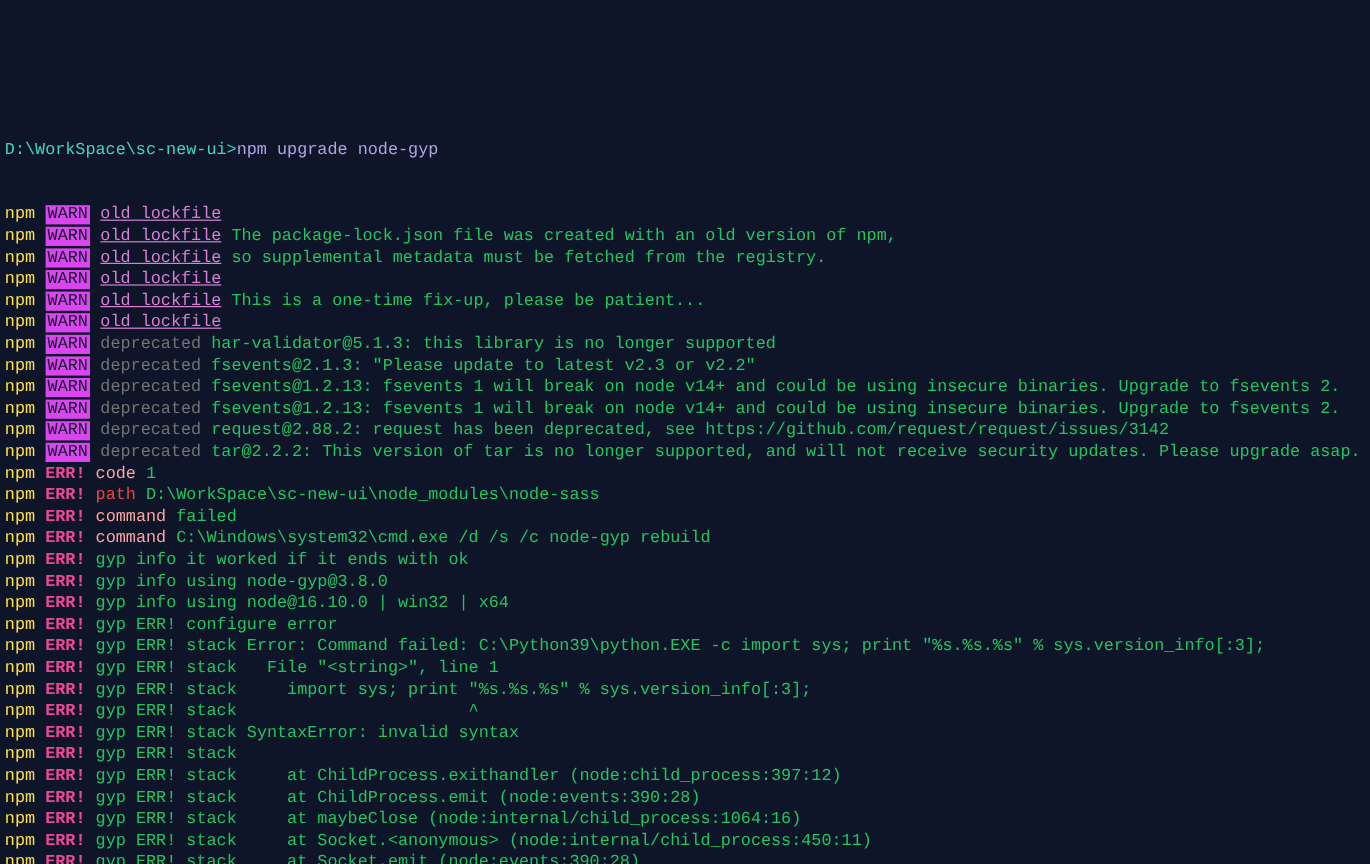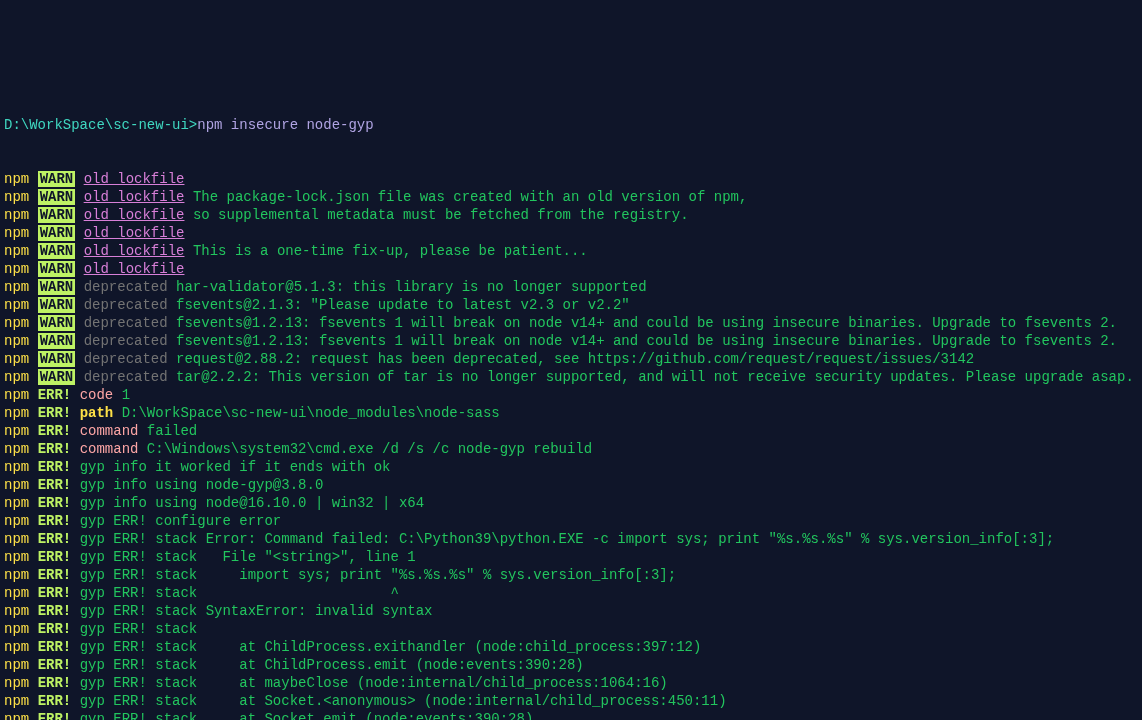--- a/index.html
+++ b/index.html
@@ -1,32 +1,32 @@
 <!DOCTYPE html>
 <html><head>
 <meta charset="utf-8">
 <style>
   html,body{margin:0;padding:0;background:#0f1529;width:1142px;height:720px;overflow:hidden;}
   body{font-family:Consolas,"Courier New",monospace;font-size:14px;line-height:18px;padding:8px 4px;color:#ccc;white-space:pre;}
   .line{display:block;}
   .prompt{color:#3fd7c0;}
   .cmd{color:#b0a4e3;}
   .npm{color:#fde047;}
-  .warn{color:#0f1529;background:#bef264;font-weight:bold;padding:0 2px;}
-  .err{color:#bef264;font-weight:bold;}
+  .warn{color:#0f1529;background:#d946ef;font-weight:normal;padding:0 2px;}
+  .err{color:#ec4899;font-weight:bold;}
   .key-o{color:#d87fd8;text-decoration:underline;}
   .key-d{color:#737373;}
   .key-c{color:#fca5a5;}
-  .key-p{color:#fde047;font-weight:bold;}
+  .key-p{color:#ef4444;}
   .msg{color:#22c55e;}
 </style>
 </head>
 <body>
 
 
 
 <div>
-  <span class="line"><span class="prompt">D:\WorkSpace\sc-new-ui&gt;</span><span class="cmd">npm insecure node-gyp</span></span>
+  <span class="line"><span class="prompt">D:\WorkSpace\sc-new-ui&gt;</span><span class="cmd">npm upgrade node-gyp</span></span>
   <div id="lines"><span class="line"><span class="npm">npm</span> <span class="warn">WARN</span> <span class="key-o">old lockfile</span> <span class="msg"></span></span><span class="line"><span class="npm">npm</span> <span class="warn">WARN</span> <span class="key-o">old lockfile</span> <span class="msg">The package-lock.json file was created with an old version of npm,</span></span><span class="line"><span class="npm">npm</span> <span class="warn">WARN</span> <span class="key-o">old lockfile</span> <span class="msg">so supplemental metadata must be fetched from the registry.</span></span><span class="line"><span class="npm">npm</span> <span class="warn">WARN</span> <span class="key-o">old lockfile</span> <span class="msg"></span></span><span class="line"><span class="npm">npm</span> <span class="warn">WARN</span> <span class="key-o">old lockfile</span> <span class="msg">This is a one-time fix-up, please be patient...</span></span><span class="line"><span class="npm">npm</span> <span class="warn">WARN</span> <span class="key-o">old lockfile</span> <span class="msg"></span></span><span class="line"><span class="npm">npm</span> <span class="warn">WARN</span> <span class="key-d">deprecated</span> <span class="msg">har-validator@5.1.3: this library is no longer supported</span></span><span class="line"><span class="npm">npm</span> <span class="warn">WARN</span> <span class="key-d">deprecated</span> <span class="msg">fsevents@2.1.3: "Please update to latest v2.3 or v2.2"</span></span><span class="line"><span class="npm">npm</span> <span class="warn">WARN</span> <span class="key-d">deprecated</span> <span class="msg">fsevents@1.2.13: fsevents 1 will break on node v14+ and could be using insecure binaries. Upgrade to fsevents 2.</span></span><span class="line"><span class="npm">npm</span> <span class="warn">WARN</span> <span class="key-d">deprecated</span> <span class="msg">fsevents@1.2.13: fsevents 1 will break on node v14+ and could be using insecure binaries. Upgrade to fsevents 2.</span></span><span class="line"><span class="npm">npm</span> <span class="warn">WARN</span> <span class="key-d">deprecated</span> <span class="msg">request@2.88.2: request has been deprecated, see https://github.com/request/request/issues/3142</span></span><span class="line"><span class="npm">npm</span> <span class="warn">WARN</span> <span class="key-d">deprecated</span> <span class="msg">tar@2.2.2: This version of tar is no longer supported, and will not receive security updates. Please upgrade asap.</span></span><span class="line"><span class="npm">npm</span> <span class="err">ERR!</span> <span class="key-c">code</span> <span class="msg">1</span></span><span class="line"><span class="npm">npm</span> <span class="err">ERR!</span> <span class="key-p">path</span> <span class="msg">D:\WorkSpace\sc-new-ui\node_modules\node-sass</span></span><span class="line"><span class="npm">npm</span> <span class="err">ERR!</span> <span class="key-c">command</span> <span class="msg">failed</span></span><span class="line"><span class="npm">npm</span> <span class="err">ERR!</span> <span class="key-c">command</span> <span class="msg">C:\Windows\system32\cmd.exe /d /s /c node-gyp rebuild</span></span><span class="line"><span class="npm">npm</span> <span class="err">ERR!</span> <span class="msg">gyp info it worked if it ends with ok</span></span><span class="line"><span class="npm">npm</span> <span class="err">ERR!</span> <span class="msg">gyp info using node-gyp@3.8.0</span></span><span class="line"><span class="npm">npm</span> <span class="err">ERR!</span> <span class="msg">gyp info using node@16.10.0 | win32 | x64</span></span><span class="line"><span class="npm">npm</span> <span class="err">ERR!</span> <span class="msg">gyp ERR! configure error</span></span><span class="line"><span class="npm">npm</span> <span class="err">ERR!</span> <span class="msg">gyp ERR! stack Error: Command failed: C:\Python39\python.EXE -c import sys; print "%s.%s.%s" % sys.version_info[:3];</span></span><span class="line"><span class="npm">npm</span> <span class="err">ERR!</span> <span class="msg">gyp ERR! stack   File "&lt;string&gt;", line 1</span></span><span class="line"><span class="npm">npm</span> <span class="err">ERR!</span> <span class="msg">gyp ERR! stack     import sys; print "%s.%s.%s" % sys.version_info[:3];</span></span><span class="line"><span class="npm">npm</span> <span class="err">ERR!</span> <span class="msg">gyp ERR! stack                       ^</span></span><span class="line"><span class="npm">npm</span> <span class="err">ERR!</span> <span class="msg">gyp ERR! stack SyntaxError: invalid syntax</span></span><span class="line"><span class="npm">npm</span> <span class="err">ERR!</span> <span class="msg">gyp ERR! stack</span></span><span class="line"><span class="npm">npm</span> <span class="err">ERR!</span> <span class="msg">gyp ERR! stack     at ChildProcess.exithandler (node:child_process:397:12)</span></span><span class="line"><span class="npm">npm</span> <span class="err">ERR!</span> <span class="msg">gyp ERR! stack     at ChildProcess.emit (node:events:390:28)</span></span><span class="line"><span class="npm">npm</span> <span class="err">ERR!</span> <span class="msg">gyp ERR! stack     at maybeClose (node:internal/child_process:1064:16)</span></span><span class="line"><span class="npm">npm</span> <span class="err">ERR!</span> <span class="msg">gyp ERR! stack     at Socket.&lt;anonymous&gt; (node:internal/child_process:450:11)</span></span><span class="line"><span class="npm">npm</span> <span class="err">ERR!</span> <span class="msg">gyp ERR! stack     at Socket.emit (node:events:390:28)</span></span></div>
 </div>
 
 
 
 
 </body></html>

